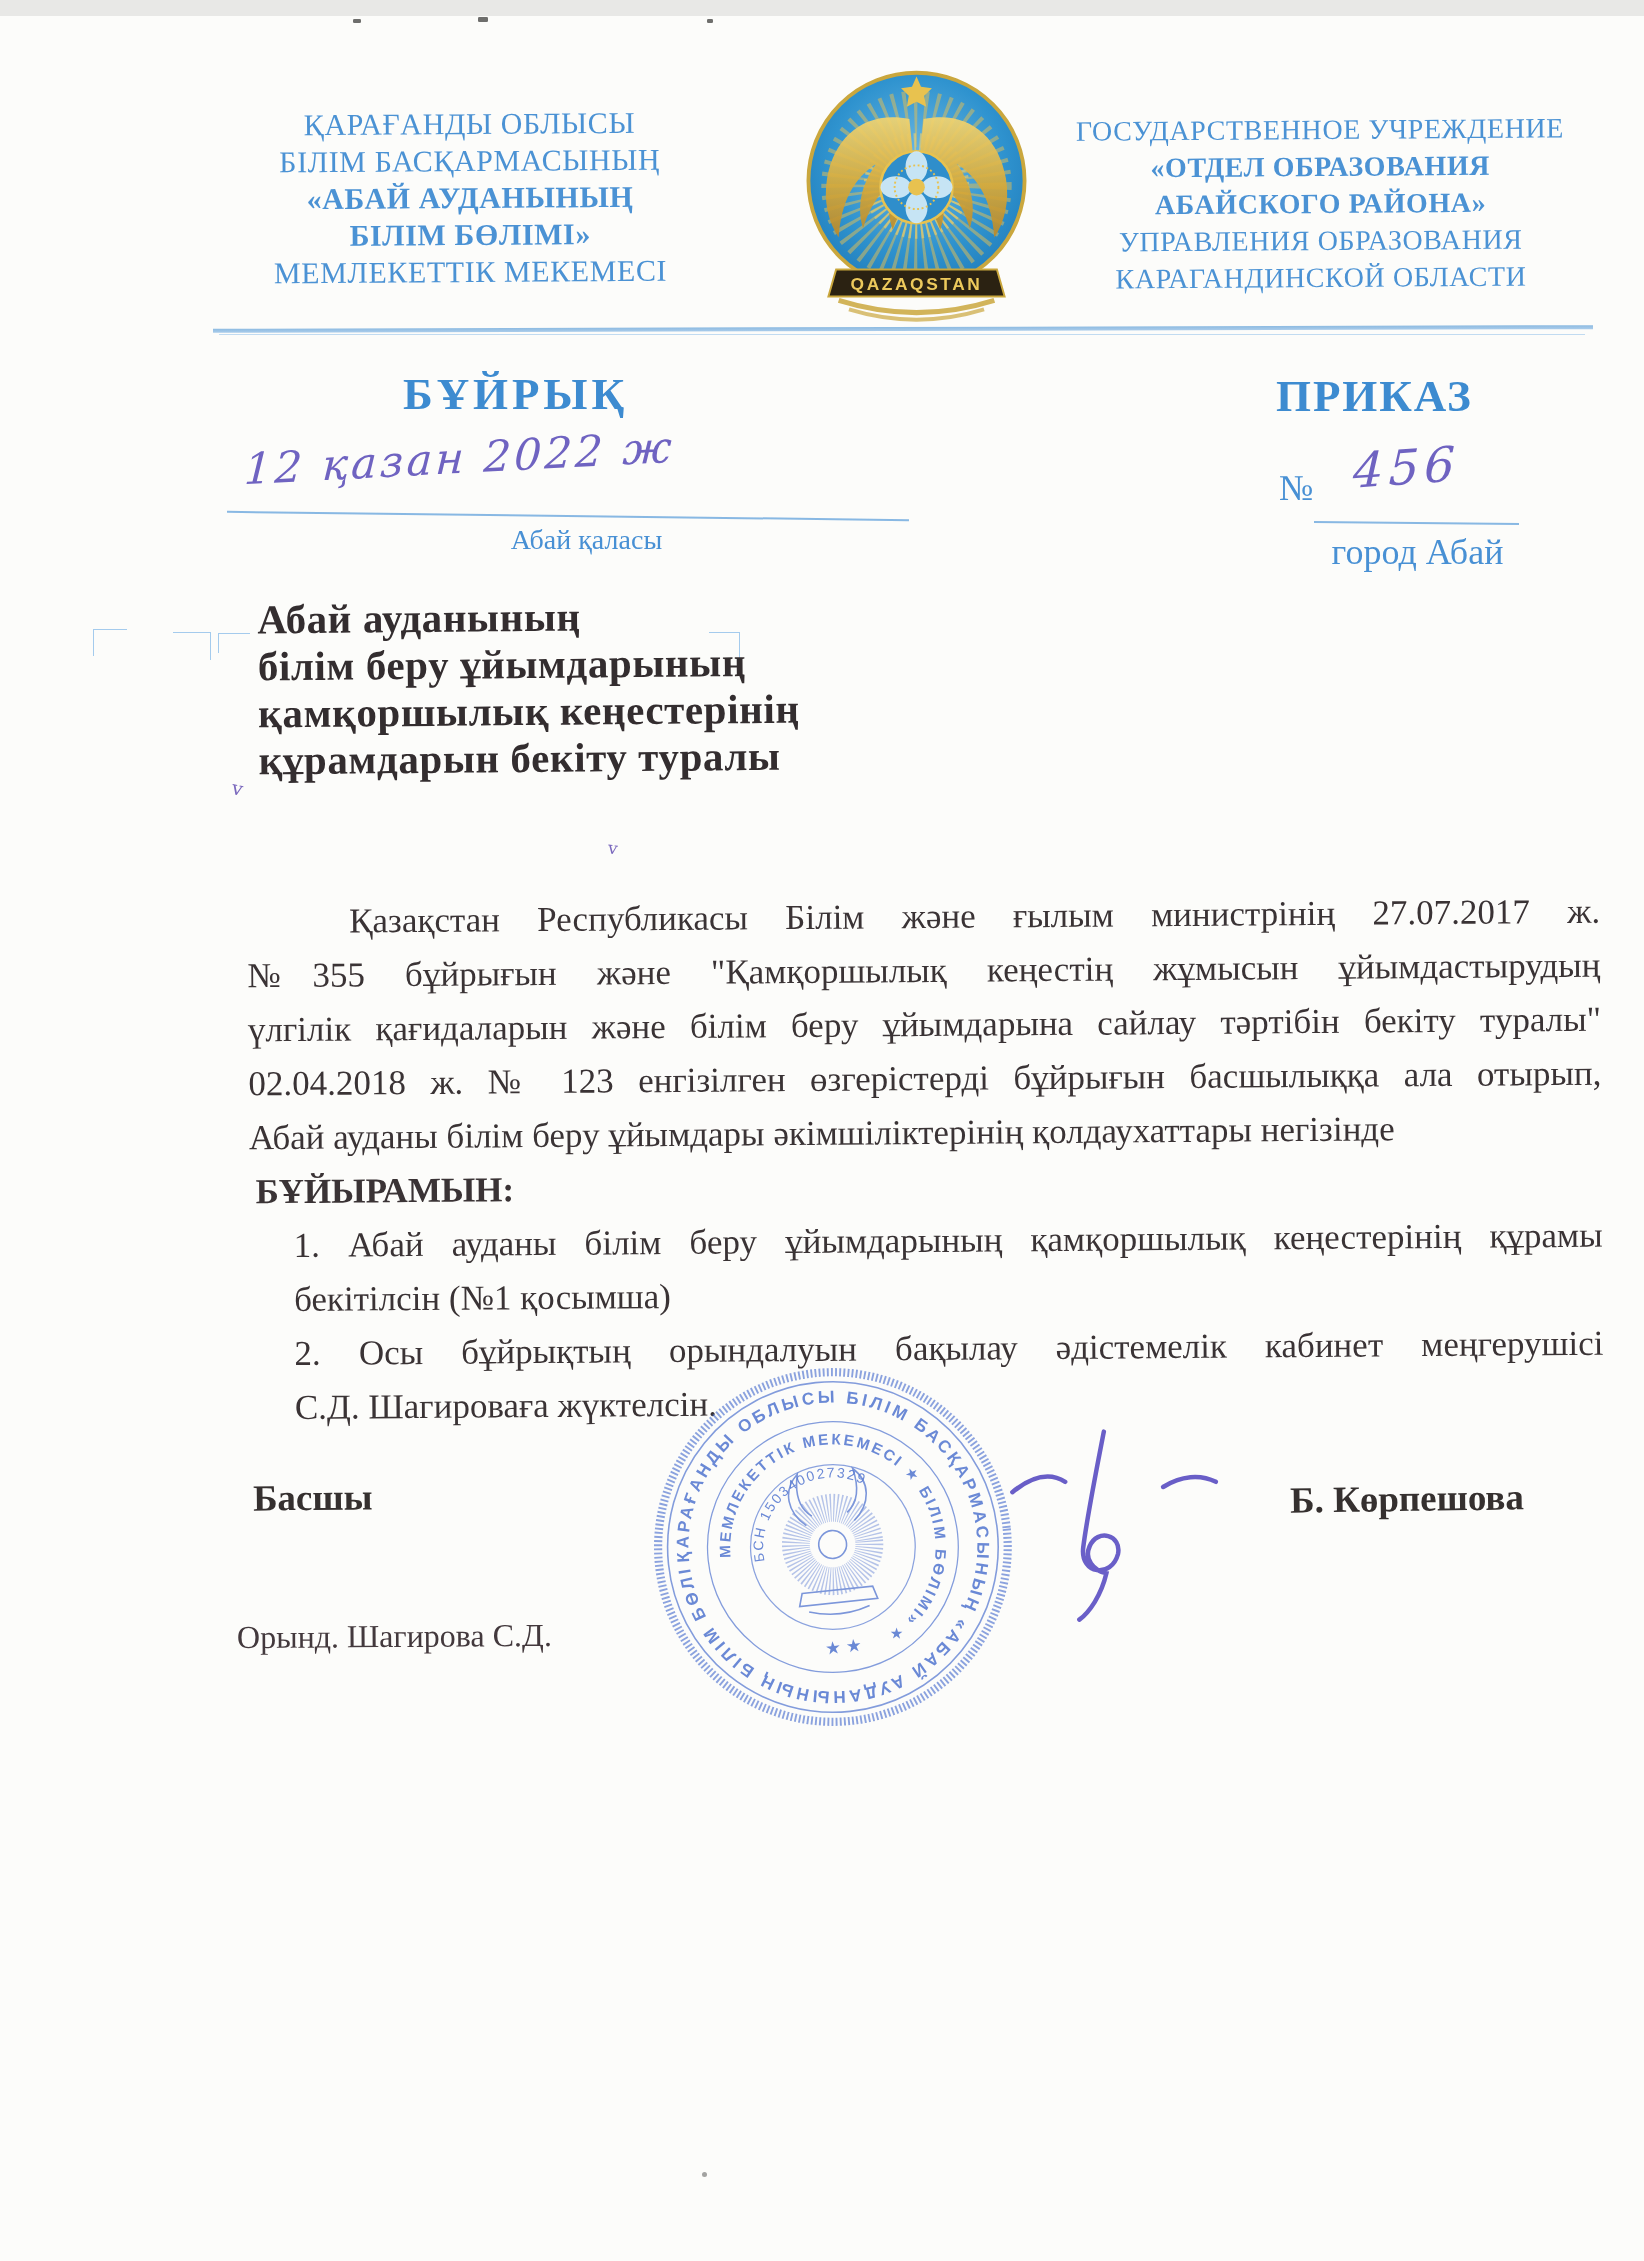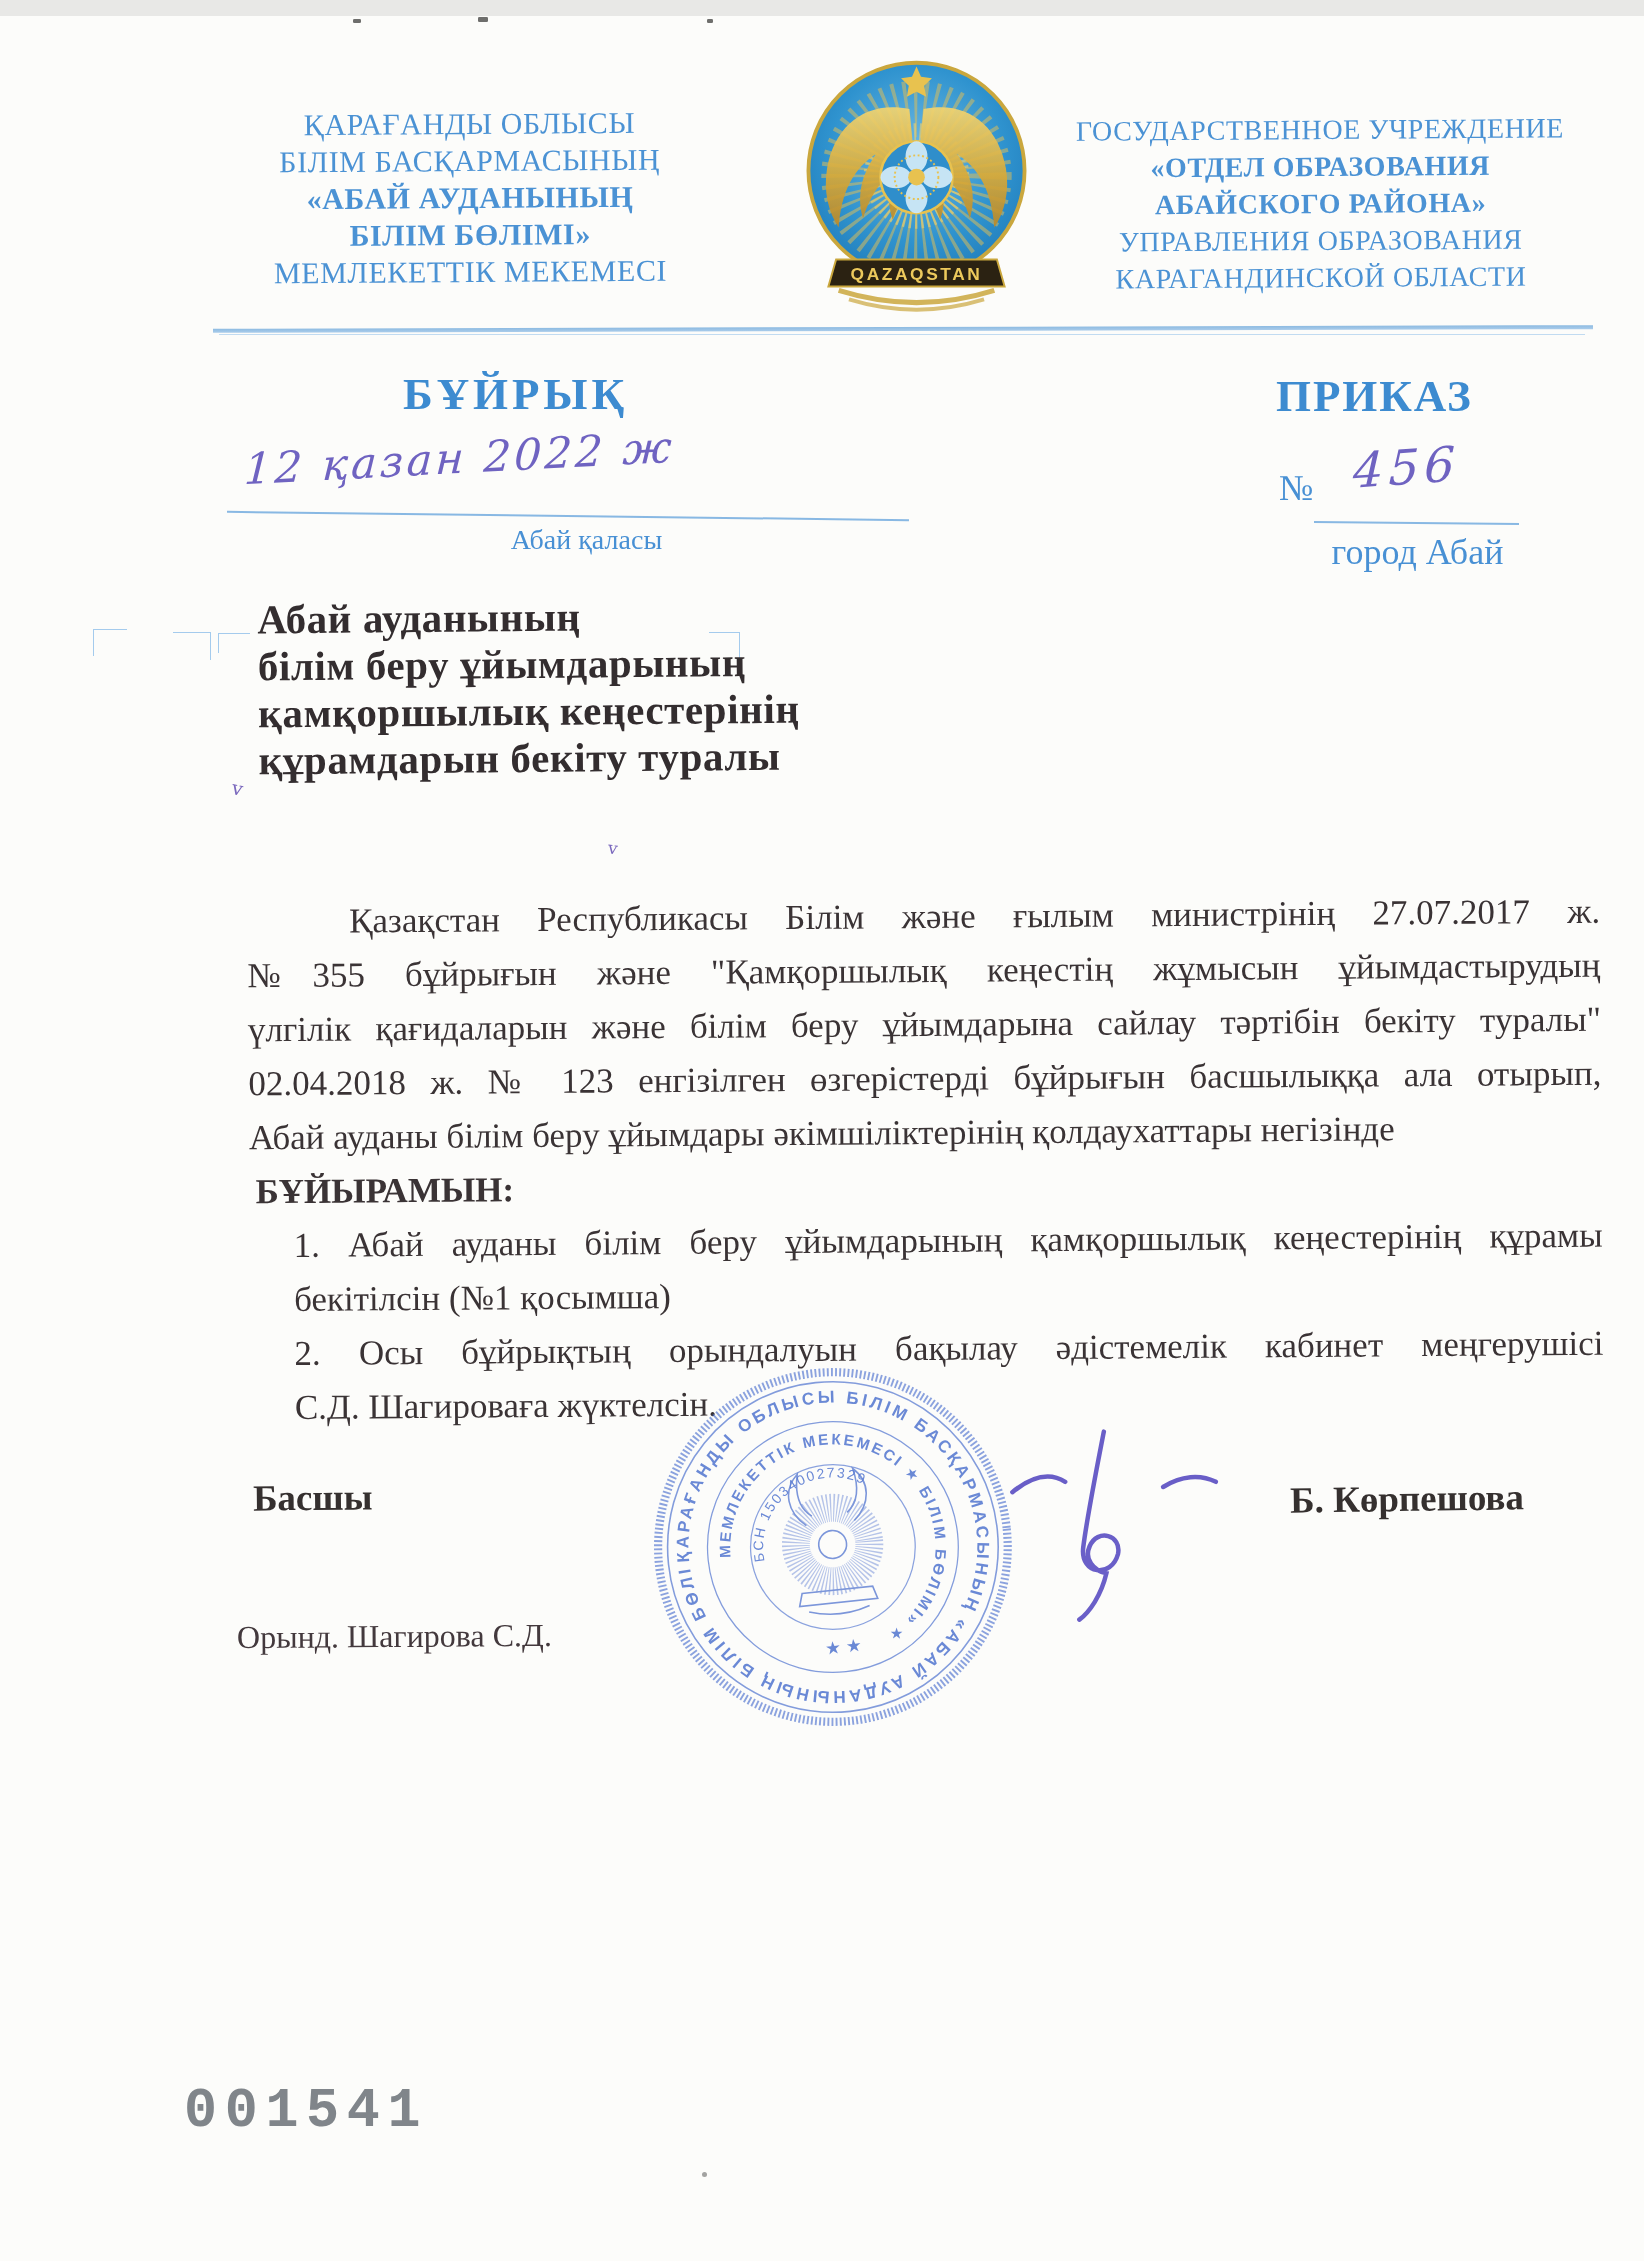--- a/index.html
+++ b/index.html
@@ -50,21 +50,21 @@
   <div class="abs speck" style="left:702px;top:2156px;width:5.2px;height:5.2px;opacity:.5;border-radius:50%;"></div>
 
   <div class="abs org" style="left:206px;top:89px;width:528px;transform:rotate(-0.4deg);">
     <div class="l">ҚАРАҒАНДЫ ОБЛЫСЫ</div>
     <div class="l">БІЛІМ БАСҚАРМАСЫНЫҢ</div>
     <div class="l b">«АБАЙ АУДАНЫНЫҢ</div>
     <div class="l b">БІЛІМ БӨЛІМІ»</div>
     <div class="l">МЕМЛЕКЕТТІК МЕКЕМЕСІ</div>
   </div>
 
-  <div class="abs" style="left:800px;top:39px;">
+  <div class="abs" style="left:800px;top:49px;">
     <svg width="233" height="265" viewBox="0 0 362 412">
       <defs>
         <radialGradient id="gblue" cx="50%" cy="42%" r="65%">
           <stop offset="0%" stop-color="#6fbae4"></stop>
             <stop offset="62%" stop-color="#2f93cf"></stop>
             <stop offset="100%" stop-color="#1f7ab8"></stop>
         </radialGradient>
         <linearGradient id="ggold" x1="0" y1="0" x2="0" y2="1">
           <stop offset="0%" stop-color="#f2d470"></stop>
             <stop offset="55%" stop-color="#d8ab3a"></stop>
@@ -194,16 +194,15 @@
         <path d="M158,18 C148,70 132,150 126,198 C121,240 170,246 180,208 C186,178 148,168 136,196 C127,216 142,234 162,238 C154,272 136,298 120,310"></path>
         <path d="M250,104 C278,86 308,84 332,96"></path>
       </g>
     </svg>
   </div>
 
   <div class="abs bold" style="left:1290px;top:1461px;font-size:37px;transform:rotate(-0.8deg);">Б. Көрпешова</div>
 
   <div class="abs exec" style="left:237px;top:1602px;transform:rotate(-0.4deg);">Орынд. Шагирова С.Д.</div>
 
-  <div class="abs stampnum" style="left:184px;top:2064px;">001541</div>
 
 </div>
 
 
 </body></html>

